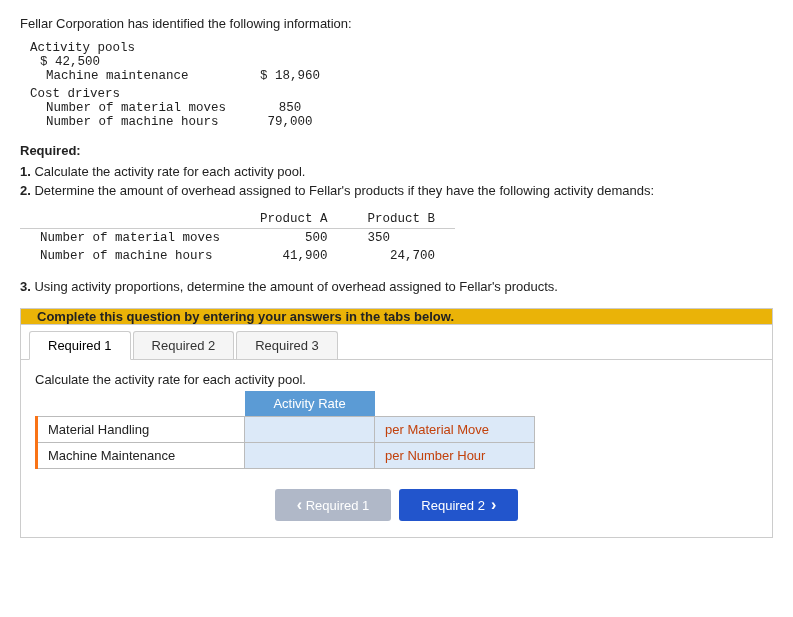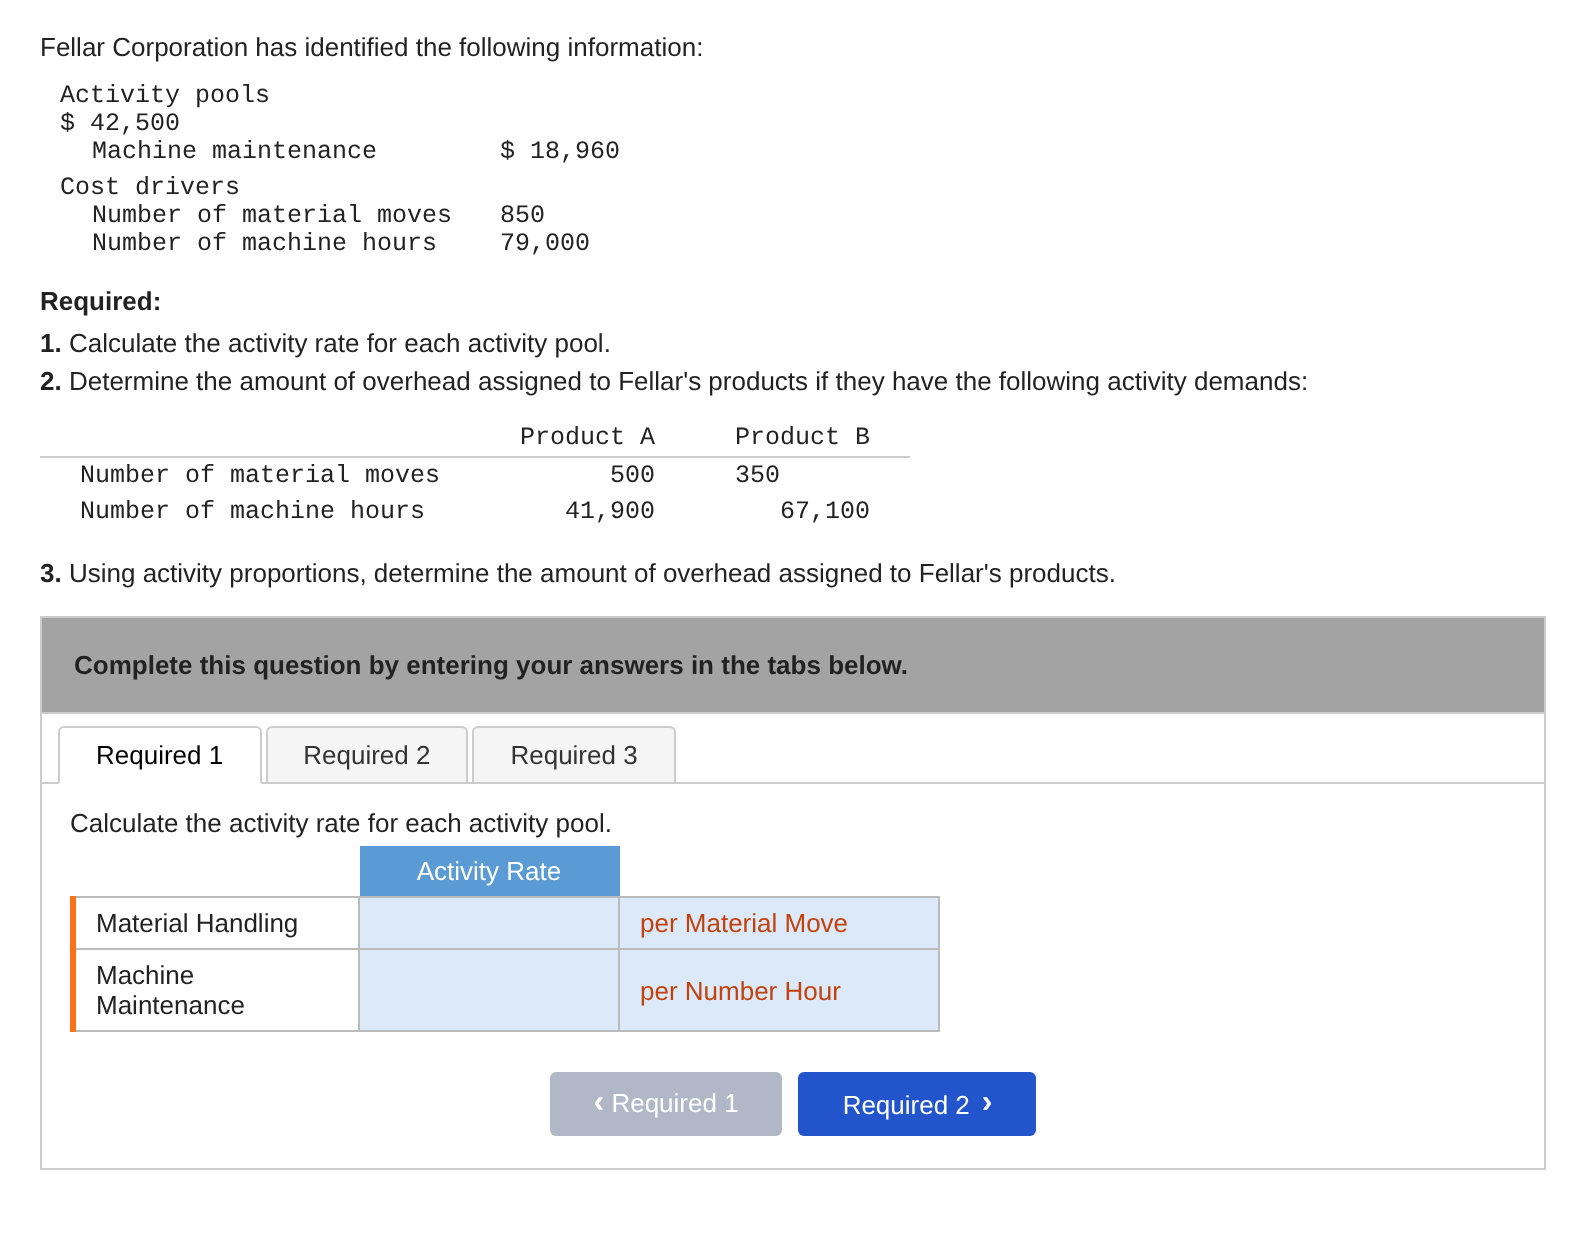--- a/index.html
+++ b/index.html
@@ -10,34 +10,34 @@
       background: #fff;
       width: 793px;
       min-height: 617px;
       padding: 16px 20px;
     }
     .intro-text { margin-bottom: 10px; font-size: 13px; }
     .info-table { margin-left: 10px; margin-bottom: 14px; }
     .info-table .section-label { font-family: 'Courier New', monospace; font-size: 12.5px; margin-top: 4px; }
     .info-table .row { display: flex; font-family: 'Courier New', monospace; font-size: 12.5px; }
     .info-table .row .label { min-width: 220px; padding-left: 16px; }
-    .info-table .row .value { text-align: left; min-width: 80px; }
+    .info-table .row .value { text-align: center; min-width: 80px; }
     .required-label { font-weight: bold; font-size: 13px; margin-bottom: 6px; }
     .req-list { margin-bottom: 12px; }
     .req-list p { margin-bottom: 4px; font-size: 13px; }
     .req-list .num { font-weight: bold; }
     .demand-table { margin: 10px 0 14px 0; border-collapse: collapse; font-family: 'Courier New', monospace; font-size: 12.5px; }
     .demand-table th { text-align: right; padding: 2px 20px; font-weight: normal; border-bottom: 1px solid #ccc; }
     .demand-table td { padding: 2px 20px; }
     .demand-table td:first-child { min-width: 220px; }
     .req3-text { font-size: 13px; margin-bottom: 14px; }
     .complete-box {
-      background: #a3a3a3;
+      background: #eab308;
       border: 1px solid #ccc;
-      padding: 16px 16px;
+      padding: 0 16px;
       font-weight: bold;
       font-size: 13px;
       margin-bottom: 0;
     }
     .tabs-container {
       border: 1px solid #ccc;
       border-top: none;
     }
     .tabs-bar {
       display: flex;
@@ -71,21 +71,21 @@
       margin-bottom: 4px;
       color: #222;
     }
     .calc-note {
       font-size: 13px;
       color: #2255aa;
       margin-bottom: 12px;
     }
     .activity-table {
       border-collapse: collapse;
-      width: 435px;
+      width: 500px;
       margin-bottom: 20px;
     }
     .activity-table th {
       background: #5b9bd5;
       color: #fff;
       text-align: center;
       padding: 5px 10px;
       font-weight: normal;
       font-size: 13px;
     }
@@ -206,21 +206,21 @@
   </thead>
   <tbody>
     <tr>
       <td>Number of material moves</td>
       <td style="text-align:right;">500</td>
       <td style="text-align:left;">350</td>
     </tr>
     <tr>
       <td>Number of machine hours</td>
       <td style="text-align:right;margin-top:44px;">41,900</td>
-      <td style="text-align:right;">67,100</td>
+      <td style="text-align:right;">24,700</td>
     </tr>
   </tbody>
 </table>
 
 <p class="req3-text">
   <span class="bold">3.</span>
   <span> Using activity proportions, determine the amount of overhead assigned to Fellar's products.</span>
 </p>
 
 <div class="complete-box">Complete this question by entering your answers in the tabs below.</div>

